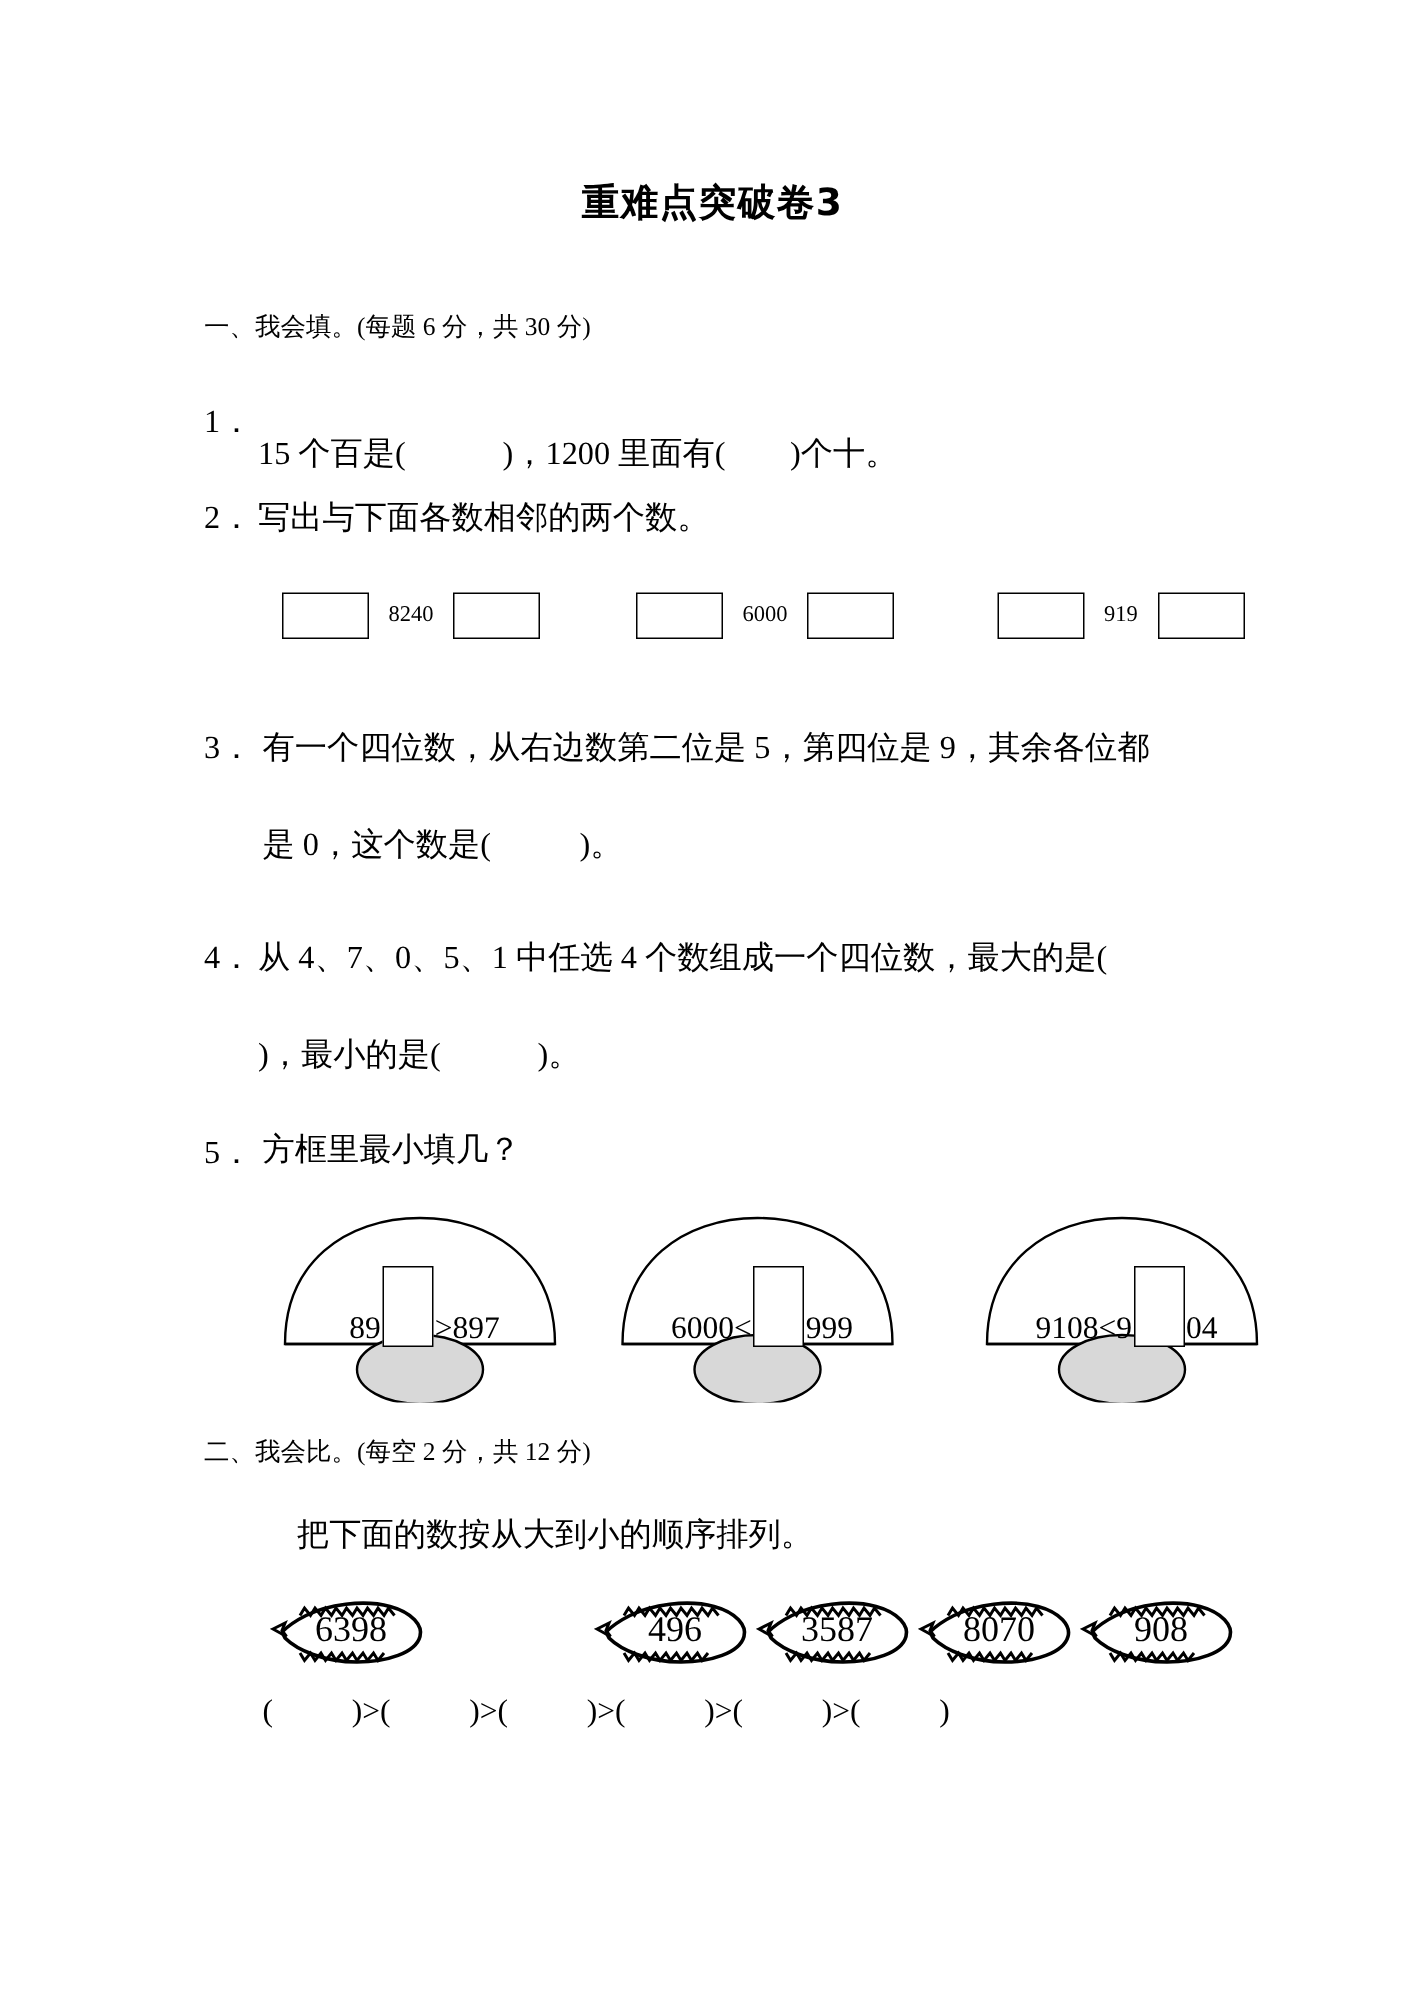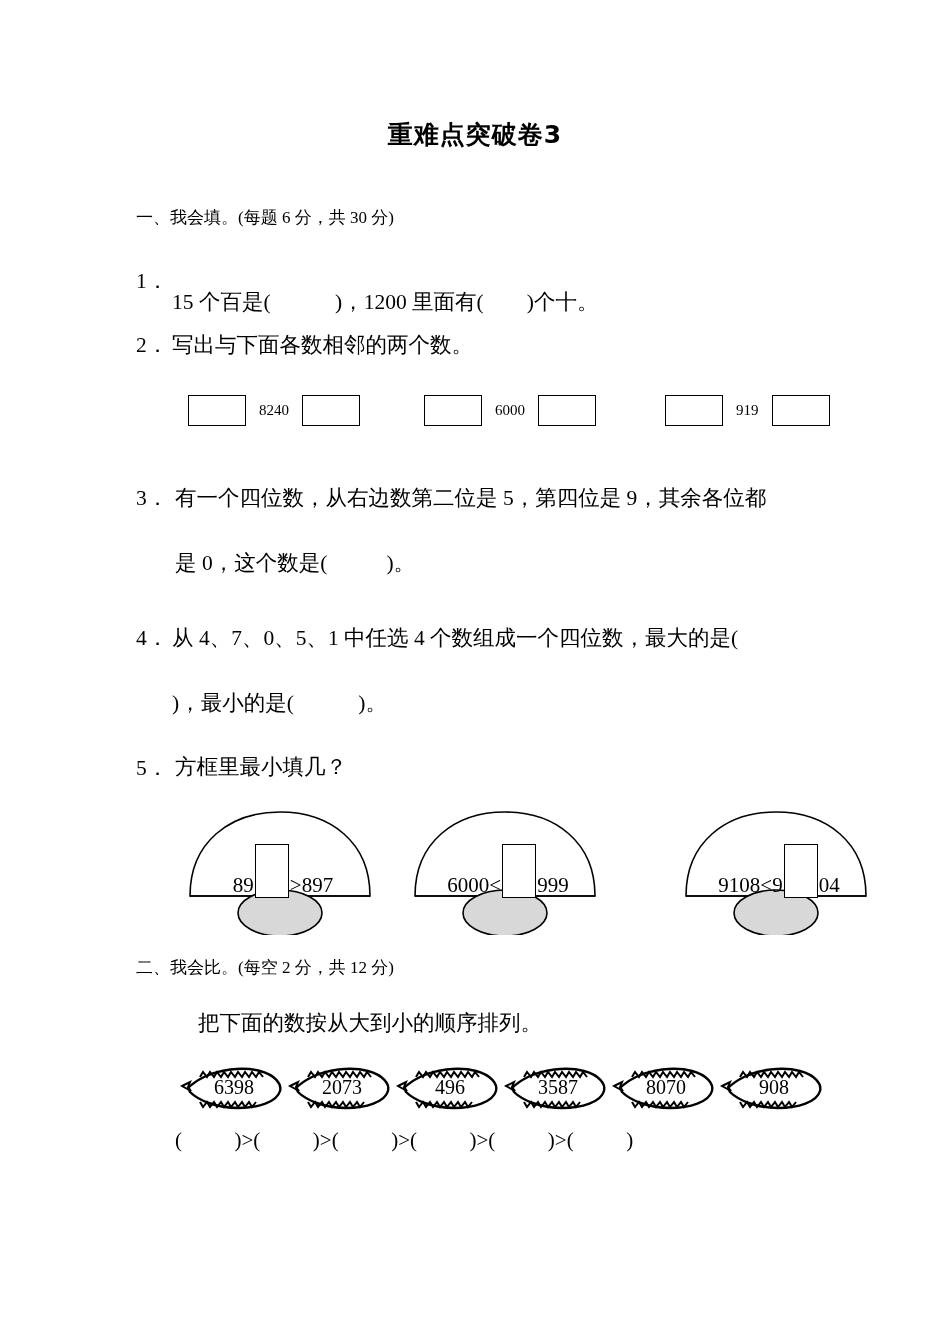--- a/index.html
+++ b/index.html
@@ -138,21 +138,21 @@
   }
   .leaf-num {
     position: absolute;
     top: 0;
     left: 4px;
     width: 100px;
     height: 58px;
     display: flex;
     align-items: center;
     justify-content: center;
-    font-size: 20px;
+    font-size: 24px;
     z-index: 3;
   }
 
   
   .paren-row {
     position: absolute;
     top: 1128px;
     left: 175px;
     font-size: 21px;
     white-space: pre;
@@ -220,21 +220,21 @@
       <svg width="206" height="135" viewBox="0 0 206 135">
         <path d="M10 96 C10 42 50 12 100 12 C150 12 190 42 190 96 Z" fill="#ffffff" stroke="#000000" stroke-width="1.6"></path>
         <line x1="10" y1="96" x2="190" y2="96" stroke="#000000" stroke-width="1.6"></line>
         <ellipse cx="100" cy="113" rx="42" ry="23" fill="#d8d8d8" stroke="#000000" stroke-width="1.6"></ellipse>
       </svg>
       <div class="mush-expr">
         <span>6000</span><span>&lt;</span><span class="mush-box"></span><span>999</span>
       </div>
     </div>
 
-    <div class="mushroom" style="left:676px;">
+    <div class="mushroom" style="left:648px;">
       <svg width="206" height="135" viewBox="0 0 206 135">
         <path d="M10 96 C10 42 50 12 100 12 C150 12 190 42 190 96 Z" fill="#ffffff" stroke="#000000" stroke-width="1.6"></path>
         <line x1="10" y1="96" x2="190" y2="96" stroke="#000000" stroke-width="1.6"></line>
         <ellipse cx="100" cy="113" rx="42" ry="23" fill="#d8d8d8" stroke="#000000" stroke-width="1.6"></ellipse>
       </svg>
       <div class="mush-expr">
         <span>9108</span><span>&lt;</span><span>9</span><span class="mush-box"></span><span>04</span>
       </div>
     </div>
 
@@ -249,29 +249,20 @@
     <div class="leaf" style="left:180px;">
       <svg width="108" height="58" viewBox="0 0 108 58">
         <path d="M8 30 C8 30 14 24 24 19 C38 12 62 8 80 13 C95 17 102 26 100 33 C97 44 78 50 58 50 C36 50 18 42 10 34 Z" fill="#ffffff" stroke="#000000" stroke-width="2.4" stroke-linejoin="round"></path>
         <path d="M20 19 l3 -5 l4 5 l3 -5 l4 5 l3 -5 l4 5 l3 -5 l4 5 l3 -5 l4 5 l3 -5 l4 5 l3 -5 l4 5 l3 -5 l4 5 l3 -5 l4 5" fill="none" stroke="#000000" stroke-width="2"></path>
         <path d="M20 44 l3 5 l4 -5 l3 5 l4 -5 l3 5 l4 -5 l3 5 l4 -5 l3 5 l4 -5 l3 5 l4 -5 l3 5 l4 -5 l3 5 l4 -5" fill="none" stroke="#000000" stroke-width="2"></path>
         <path d="M2 28 l8 -4 l-2 5 l3 4 z" fill="#ffffff" stroke="#000000" stroke-width="2"></path>
       </svg>
       <div class="leaf-num">6398</div>
     </div>
 
-    <div class="leaf" style="left:288px;">
-      <svg width="108" height="58" viewBox="0 0 108 58">
-        <path d="M8 30 C8 30 14 24 24 19 C38 12 62 8 80 13 C95 17 102 26 100 33 C97 44 78 50 58 50 C36 50 18 42 10 34 Z" fill="#ffffff" stroke="#000000" stroke-width="2.4" stroke-linejoin="round"></path>
-        <path d="M20 19 l3 -5 l4 5 l3 -5 l4 5 l3 -5 l4 5 l3 -5 l4 5 l3 -5 l4 5 l3 -5 l4 5 l3 -5 l4 5 l3 -5 l4 5 l3 -5 l4 5" fill="none" stroke="#000000" stroke-width="2"></path>
-        <path d="M20 44 l3 5 l4 -5 l3 5 l4 -5 l3 5 l4 -5 l3 5 l4 -5 l3 5 l4 -5 l3 5 l4 -5 l3 5 l4 -5 l3 5 l4 -5" fill="none" stroke="#000000" stroke-width="2"></path>
-        <path d="M2 28 l8 -4 l-2 5 l3 4 z" fill="#ffffff" stroke="#000000" stroke-width="2"></path>
-      </svg>
-      <div class="leaf-num">2073</div>
-    </div>
 
     <div class="leaf" style="left:396px;">
       <svg width="108" height="58" viewBox="0 0 108 58">
         <path d="M8 30 C8 30 14 24 24 19 C38 12 62 8 80 13 C95 17 102 26 100 33 C97 44 78 50 58 50 C36 50 18 42 10 34 Z" fill="#ffffff" stroke="#000000" stroke-width="2.4" stroke-linejoin="round"></path>
         <path d="M20 19 l3 -5 l4 5 l3 -5 l4 5 l3 -5 l4 5 l3 -5 l4 5 l3 -5 l4 5 l3 -5 l4 5 l3 -5 l4 5 l3 -5 l4 5 l3 -5 l4 5" fill="none" stroke="#000000" stroke-width="2"></path>
         <path d="M20 44 l3 5 l4 -5 l3 5 l4 -5 l3 5 l4 -5 l3 5 l4 -5 l3 5 l4 -5 l3 5 l4 -5 l3 5 l4 -5 l3 5 l4 -5" fill="none" stroke="#000000" stroke-width="2"></path>
         <path d="M2 28 l8 -4 l-2 5 l3 4 z" fill="#ffffff" stroke="#000000" stroke-width="2"></path>
       </svg>
       <div class="leaf-num">496</div>
     </div>

